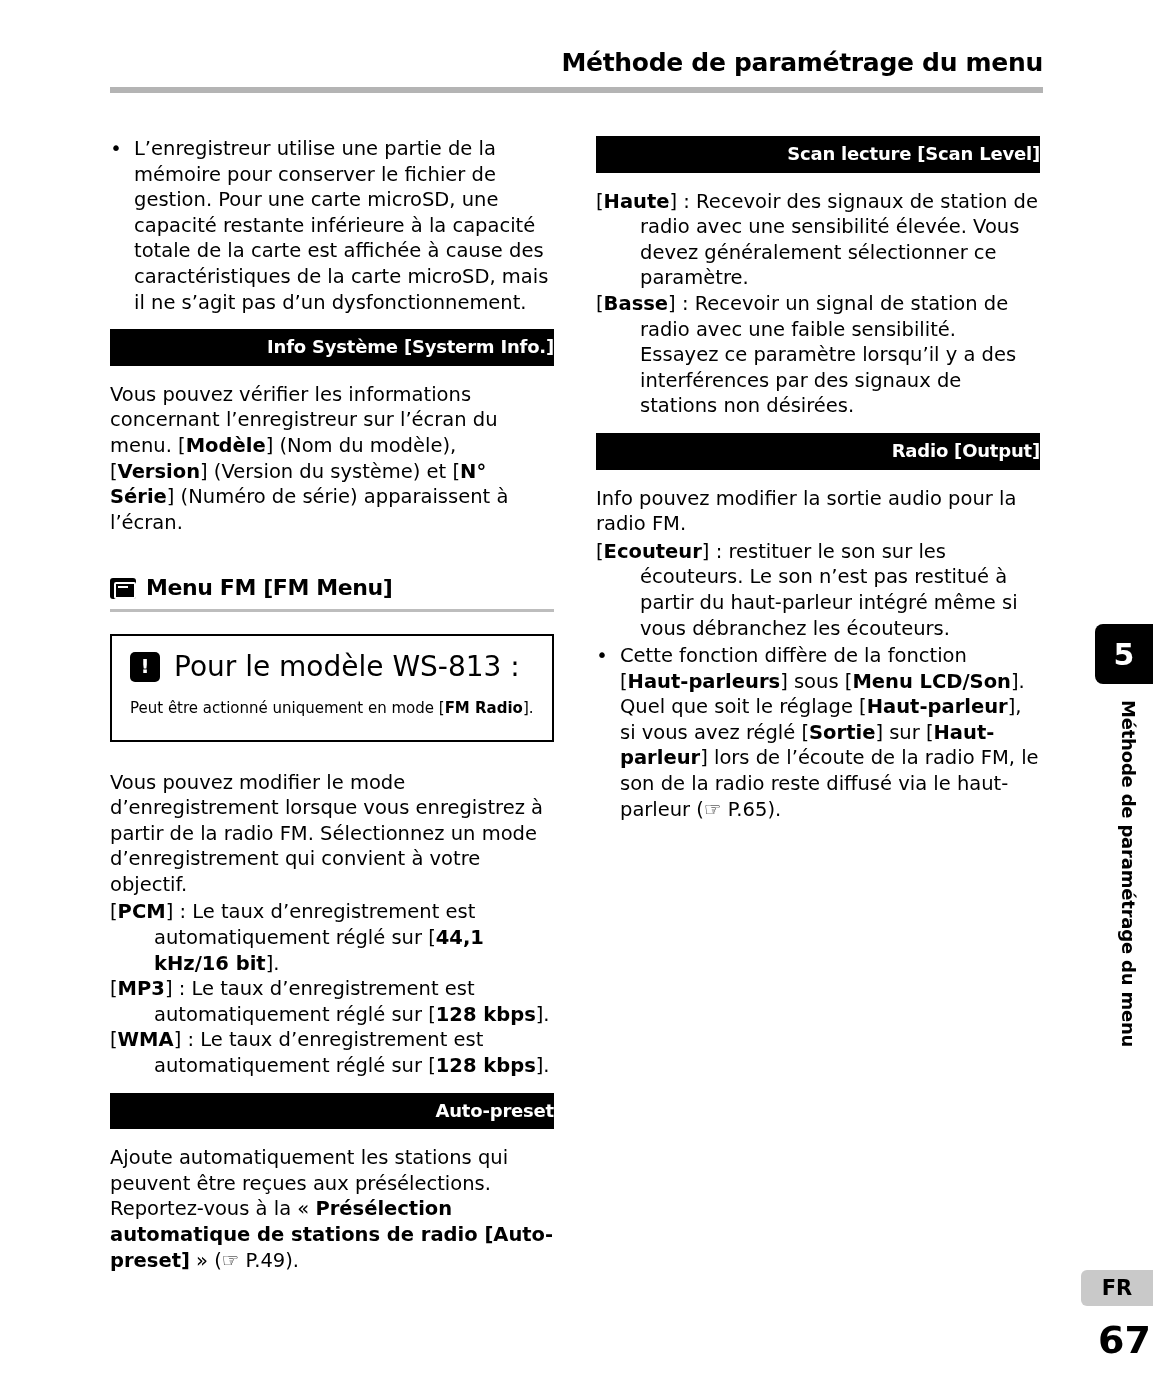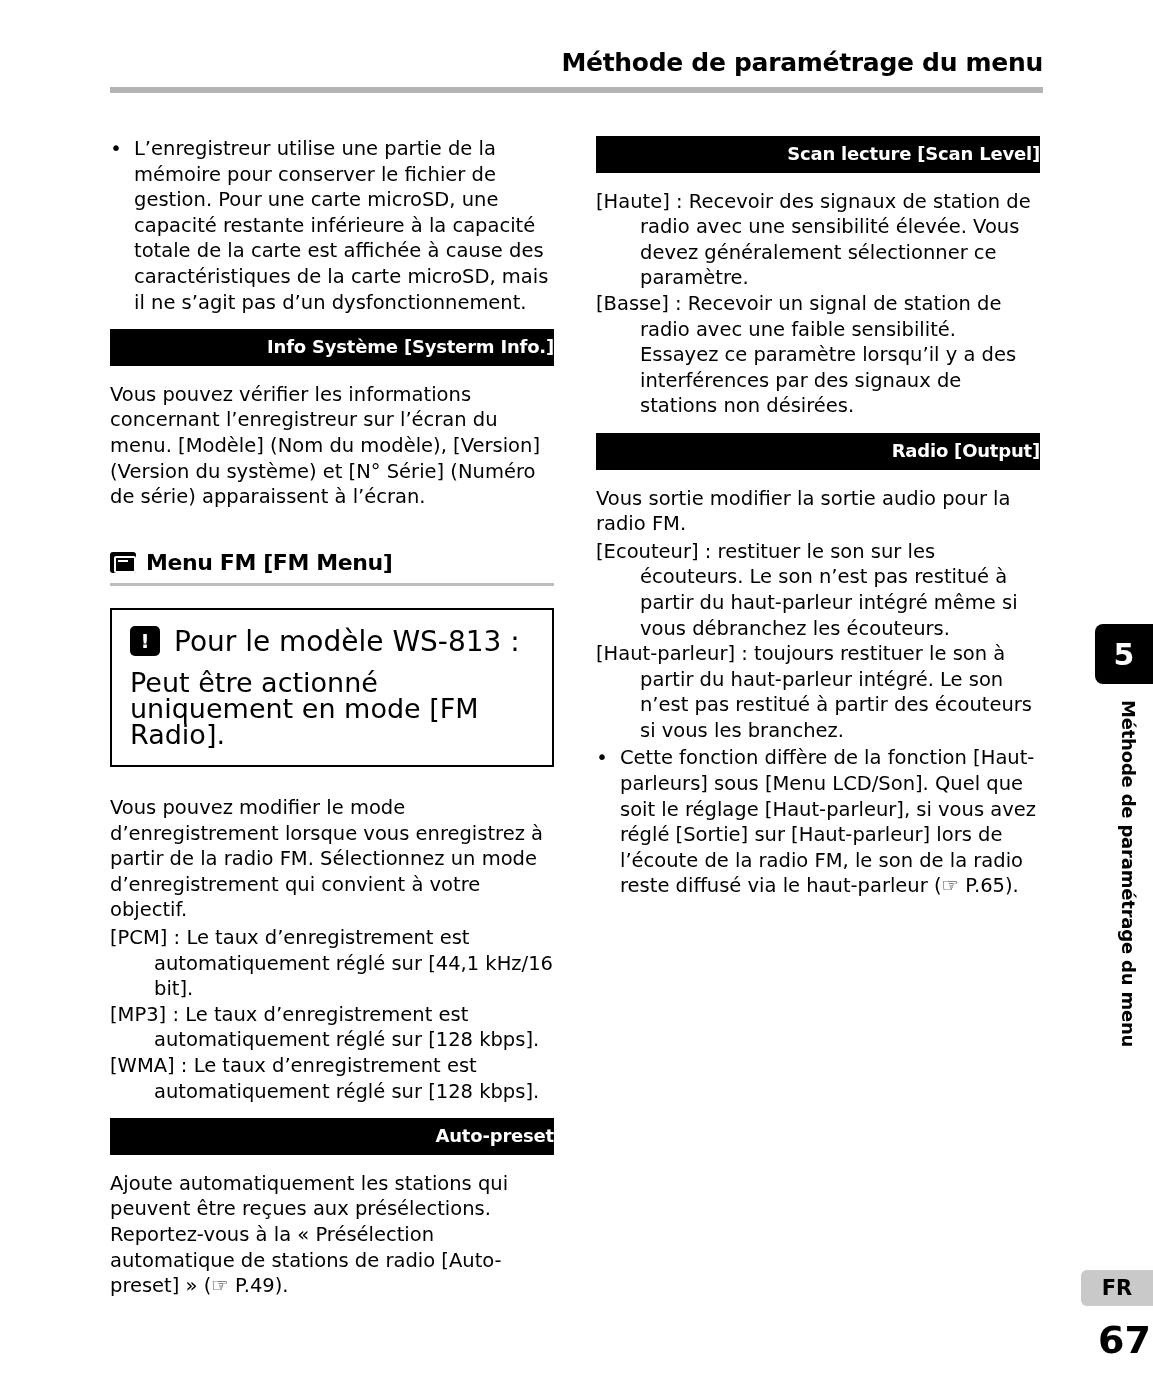--- a/index.html
+++ b/index.html
@@ -127,30 +127,30 @@
     font-size:20px;
     display:flex;
     align-items:center;
     justify-content:center;
     flex:0 0 30px;
   }
   .nb-title {
     font-weight:normal;
     font-size:28px;
   }
-  .nb-body { font-size:27px; line-height:25.6px; }
+  .nb-body { font-size:15px; line-height:25.6px; }
 
   
   .def {
     padding-left:44px;
     text-indent:-44px;
     margin-bottom:0;
   }
 
-  b { font-weight:normal; }
+  b { font-weight:bold; }
 
   
   .side-tab {
     position:absolute;
     right:0;
     top:624px;
     width:58px;
     height:60px;
     background:#000;
     border-radius:8px 0 0 8px;
@@ -258,27 +258,24 @@
 
     <p class="def">
       [<b>Haute</b><span>] : Recevoir des signaux de station de radio avec une sensibilité élevée. Vous devez généralement sélectionner ce paramètre.</span>
     </p>
     <p class="def">
       [<b>Basse</b><span>] : Recevoir un signal de station de radio avec une faible sensibilité. Essayez ce paramètre lorsqu’il y a des interférences par des signaux de stations non désirées.</span>
     </p>
 
     <div class="barhead">Radio [Output]</div>
 
-    <p class="bodytext">Vous sortie modifier la sortie audio pour la radio FM.</p>
+    <p class="bodytext">Info pouvez modifier la sortie audio pour la radio FM.</p>
 
     <p class="def">
       [<b>Ecouteur</b><span>] : restituer le son sur les écouteurs. Le son n’est pas restitué à partir du haut-parleur intégré même si vous débranchez les écouteurs.</span>
-    </p>
-    <p class="def">
-      [<b>Haut-parleur</b><span>] : toujours restituer le son à partir du haut-parleur intégré. Le son n’est pas restitué à partir des écouteurs si vous les branchez.</span>
     </p>
 
     <div class="bullet" style="margin-top:2px;">
       <span class="dot">•</span>
       <span class="txt">
         <span>Cette fonction diffère de la fonction [</span><b>Haut-parleurs</b><span>] sous [</span><b>Menu LCD/Son</b><span>]. Quel que soit le réglage [</span><b>Haut-parleur</b><span>], si vous avez réglé [</span><b>Sortie</b><span>] sur [</span><b>Haut-parleur</b><span>] lors de l’écoute de la radio FM, le son de la radio reste diffusé via le haut-parleur (</span><span class="hand">☞ </span><span>P.65</span><span>).</span>
       </span>
     </div>
 
   </div>

